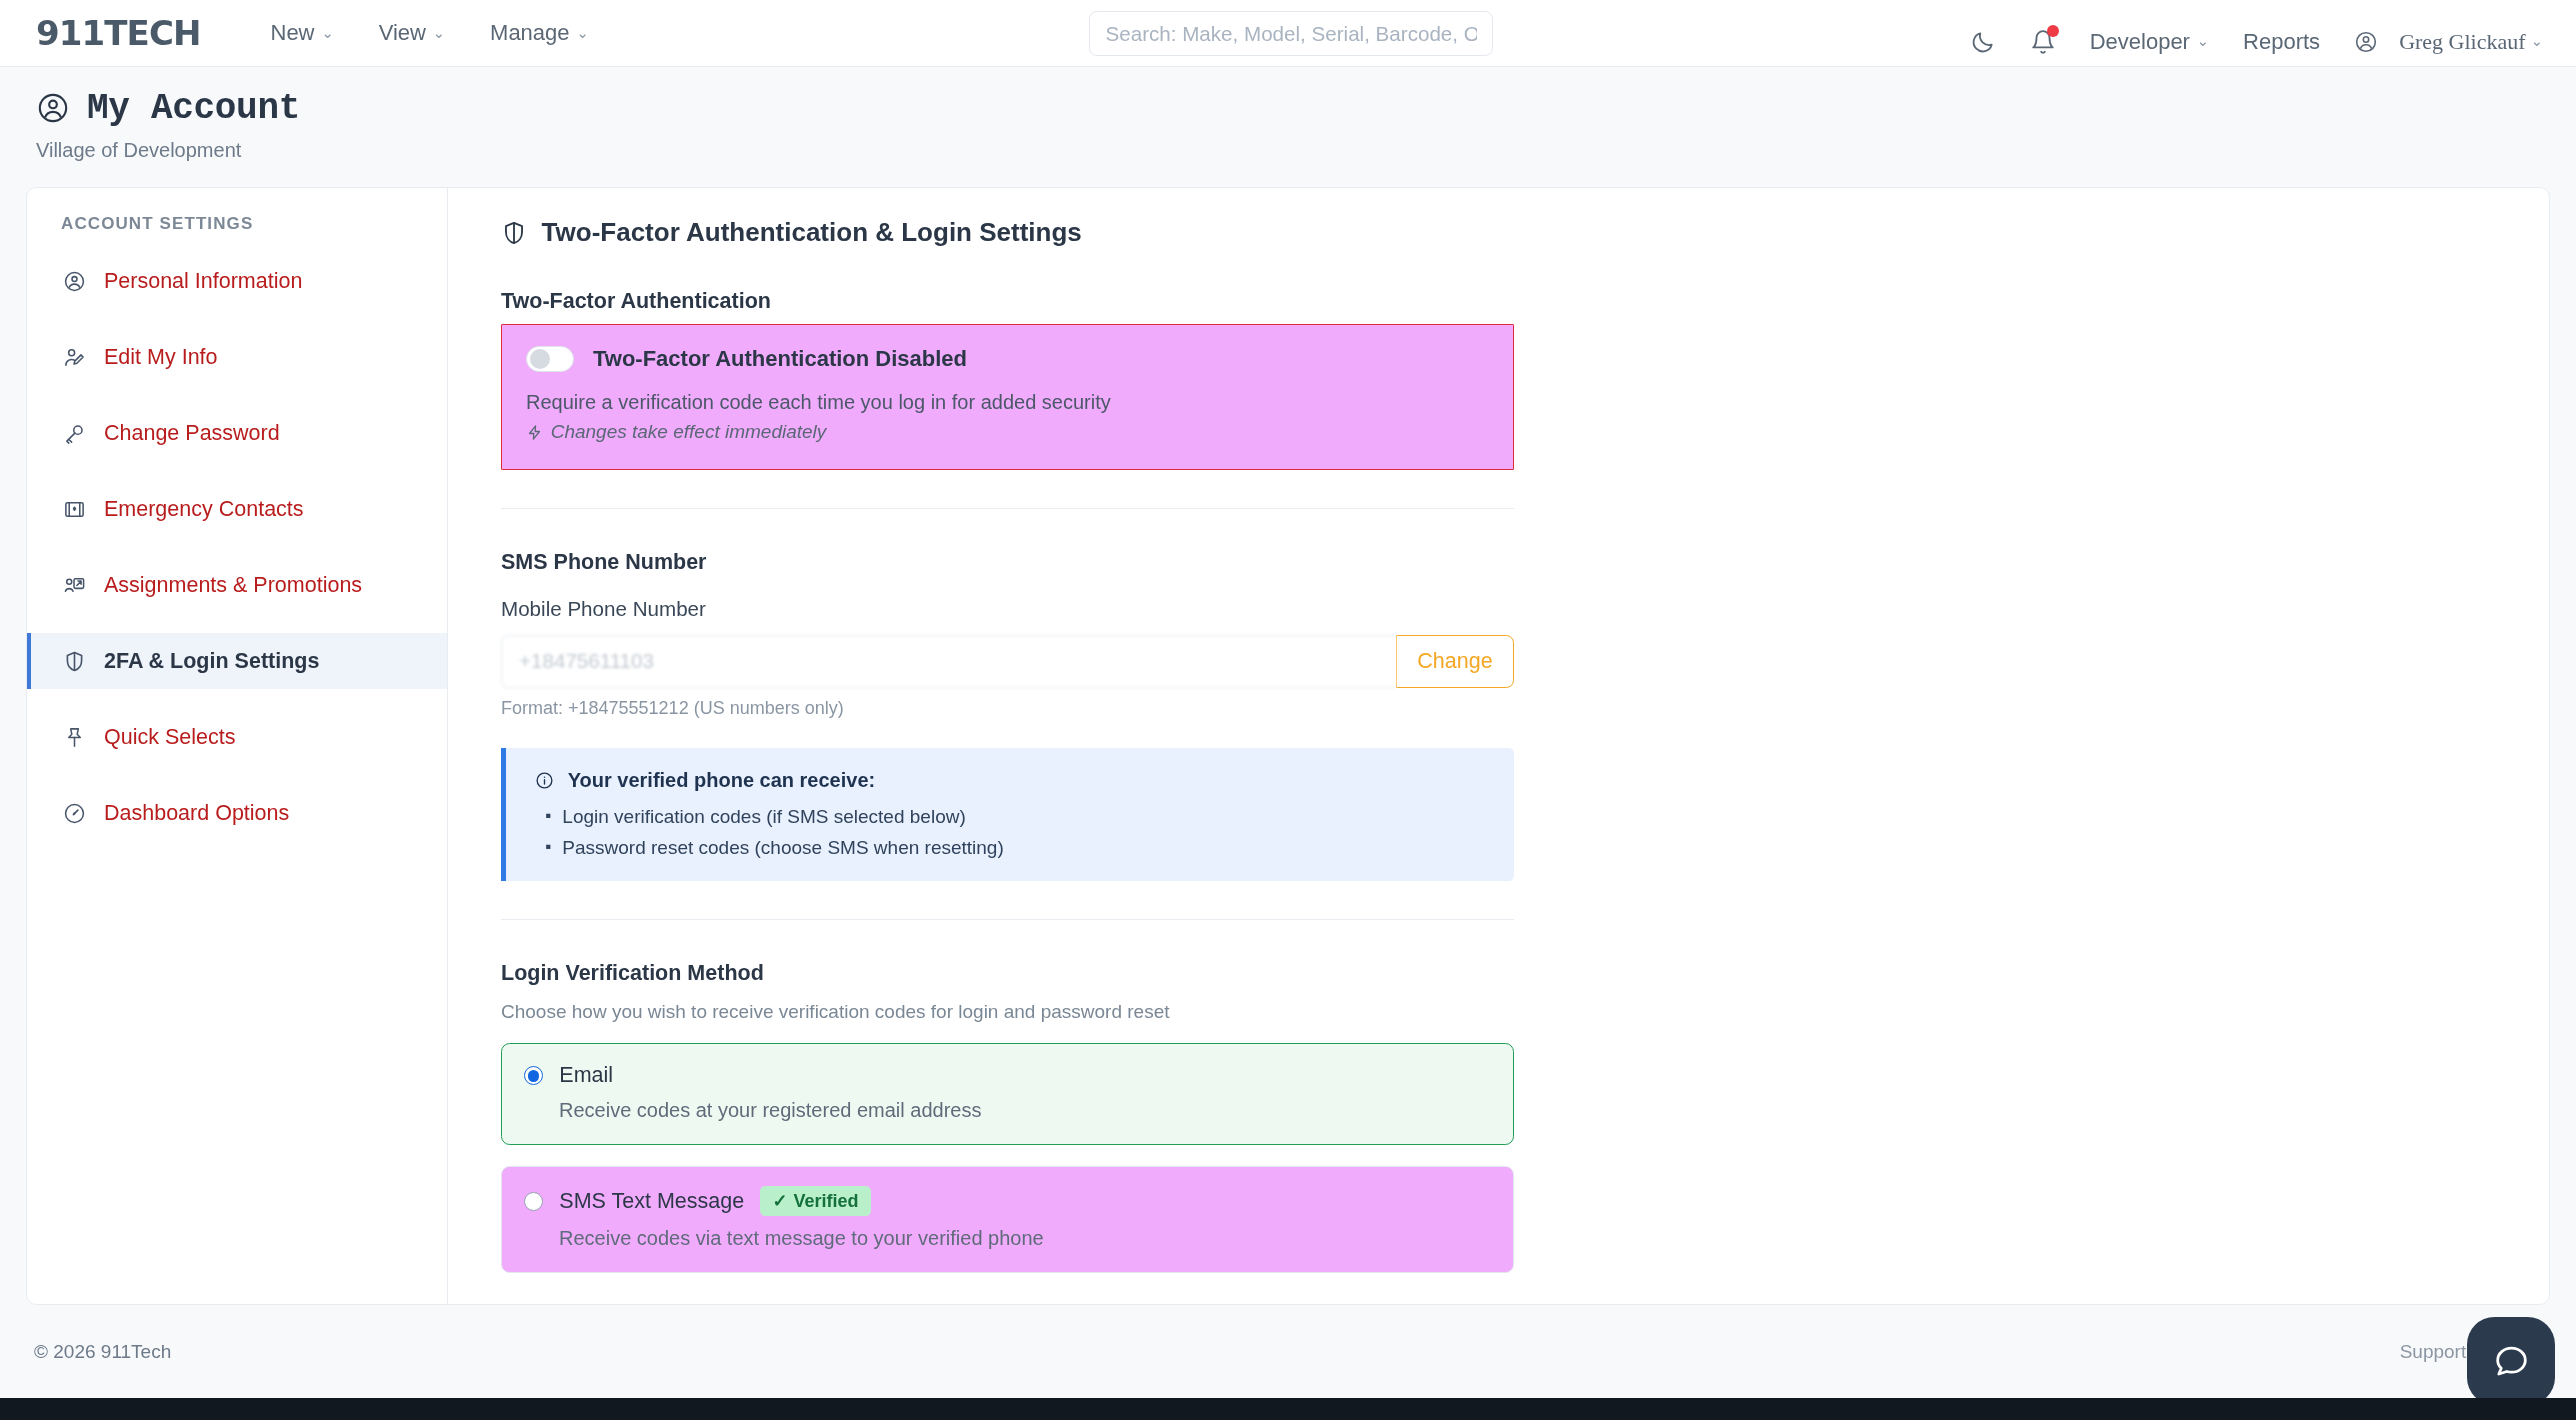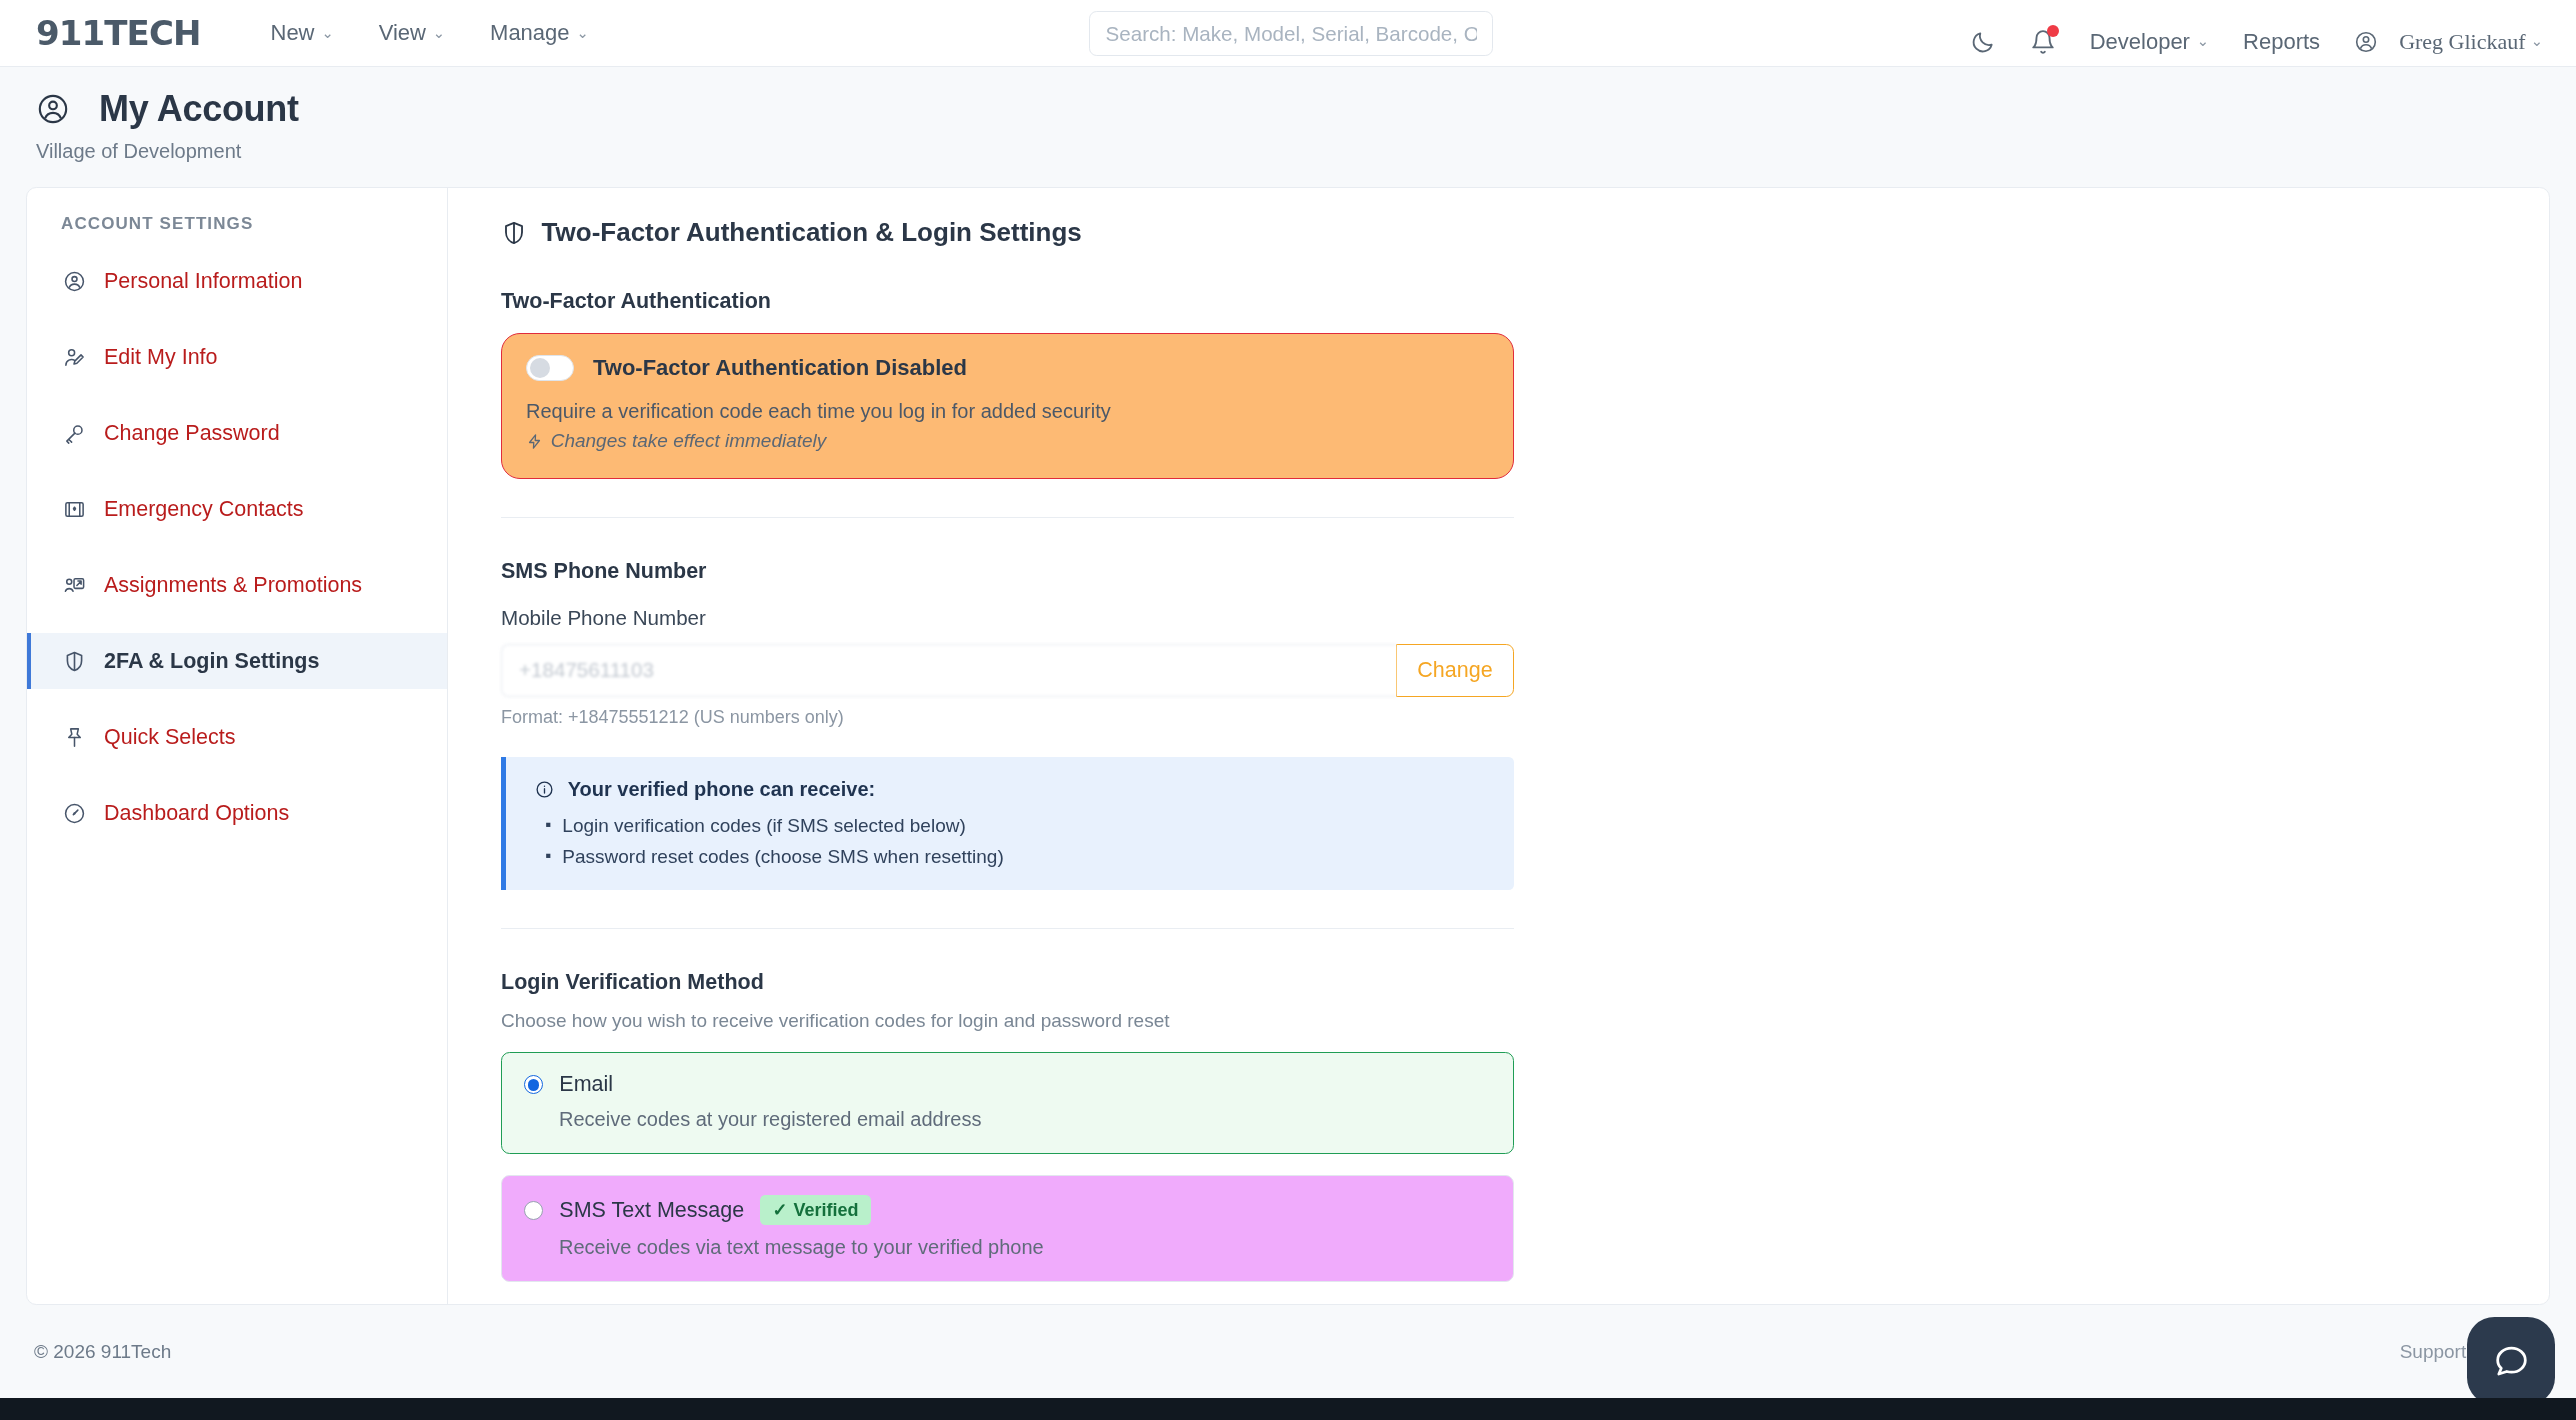--- a/index.html
+++ b/index.html
@@ -63,21 +63,21 @@
   .bell-dot {
     position: absolute; top: -3.4px; right: -3.4px;
     width: 12px; height: 12px; border-radius: 50%;
     background: #ef3b46;
   }
   .navright .navlink { font-size: 22px; }
   .user-item { display: flex; align-items: center; gap: 21px; cursor: pointer; font-family: Liberation Serif, serif; }
 
   
   .pagehead { position: absolute; top: 67px; left: 0; width: 2576px; height: 117px; }
-  .pagehead-row { display: flex; align-items: center; gap: 29px; padding: 20.6px 0 0 36px; }
+  .pagehead-row { display: flex; align-items: center; gap: 17px; padding: 20.6px 0 0 36px; font-family: Liberation Mono, monospace; }
   .pagetitle { font-size: 36px; font-weight: 700; color: #2b3747; letter-spacing: -0.3px; }
   .pagesub { margin: 10.3px 0 0 36px; font-size: 20px; color: #6d7a89; }
 
   
   .card {
     position: absolute; left: 26px; top: 187px;
     width: 2524px; height: 1118px;
     background: #fff;
     border: 0.9px solid #e8ecf1;
     border-radius: 10.3px;
@@ -114,23 +114,23 @@
   .main-title {
     display: flex; align-items: center; gap: 14.6px;
     font-size: 26px; font-weight: 700; color: #2b3747;
   }
   .sec-label {
     margin-top: 41px; font-size: 21.5px; font-weight: 600; color: #2b3747;
   }
   .content-col { width: 1013px; }
 
   .alert-danger {
-    margin-top: 19px;
-    border: 1.7px solid #e02b3c; border-radius: 19px;
-    background: #fdba74;
+    margin-top: 10px;
+    border: 1.7px solid #e02b3c; border-radius: 1px;
+    background: #f0abfc;
     padding: 20.6px 24px 26px 24px;
   }
   .toggle-row { display: flex; align-items: center; gap: 19px; }
   .toggle {
     width: 48px; height: 26px; border-radius: 13.7px;
     background: #ffffff; border: 0.9px solid #dfe4ea;
     position: relative; cursor: pointer; flex: none;
   }
   .toggle .knob {
     position: absolute; top: 2.6px; left: 2.6px;

